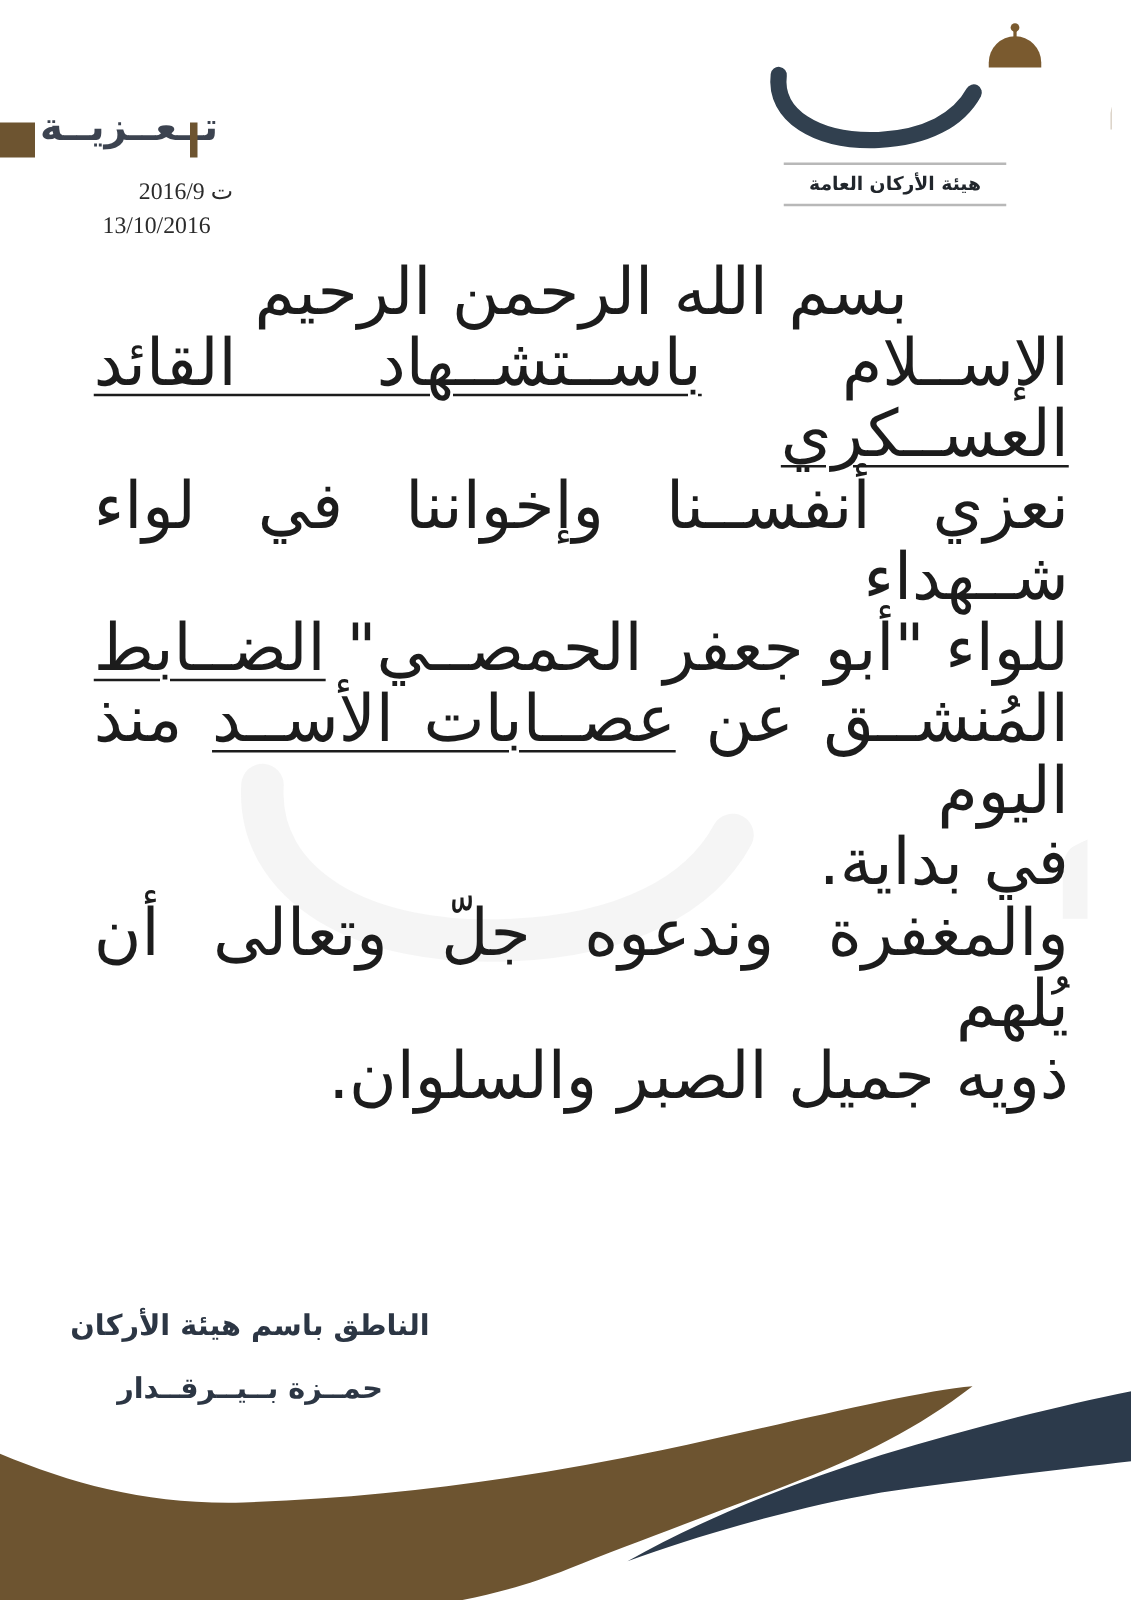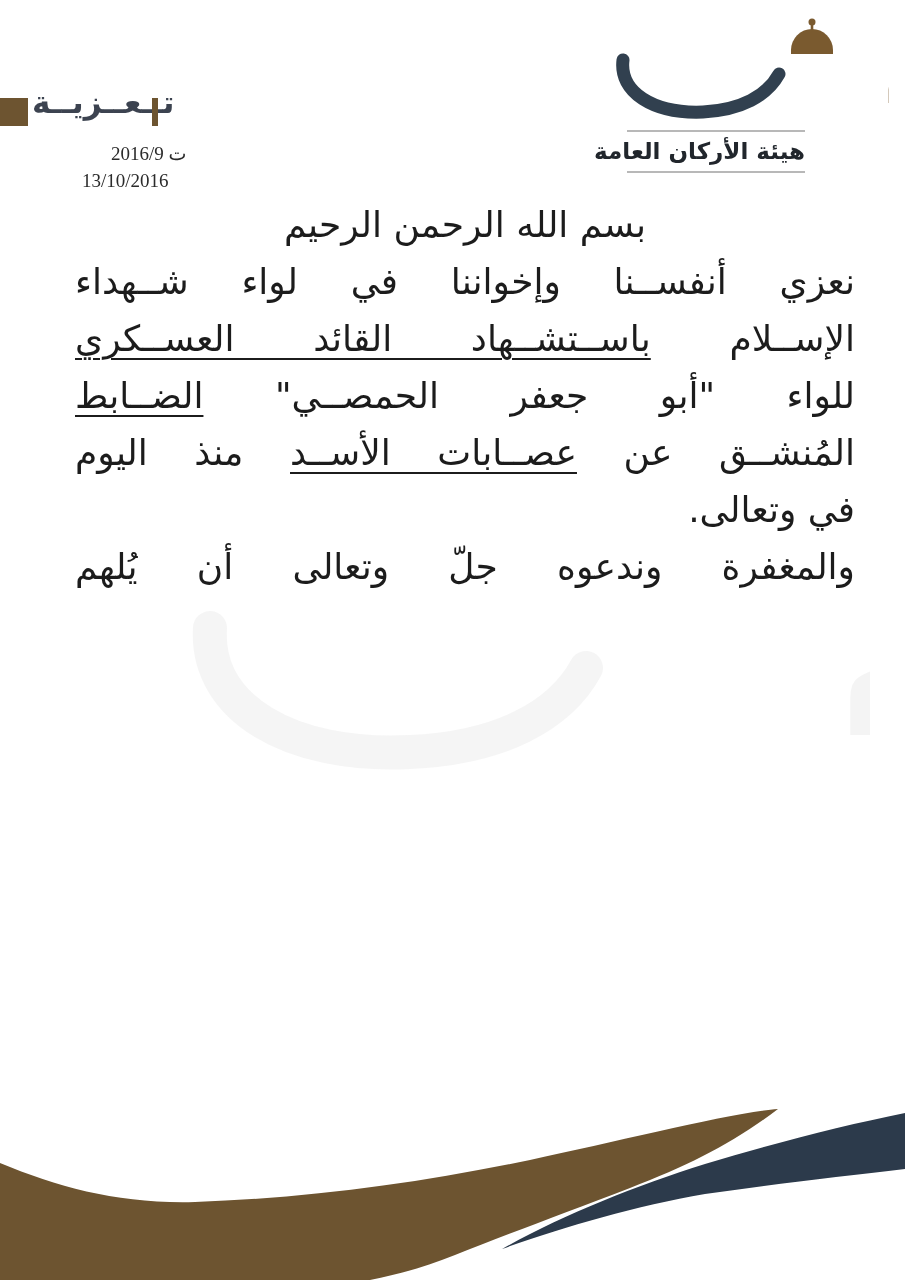--- a/index.html
+++ b/index.html
@@ -15,28 +15,28 @@
   .cat-bar{position:absolute;left:152px;top:6px;width:6px;height:28px;background:var(--brown);}
   
   .dates{position:absolute;left:82px;top:140px;font-family:"Liberation Serif","DejaVu Serif",serif;font-size:19px;line-height:27px;color:var(--date);}
   .dates .l1{direction:rtl;text-align:center;margin-left:29px;}
   
   .logo{position:absolute;right:16px;top:4px;}
   .org{
     position:absolute;right:100px;top:130px;width:178px;box-sizing:border-box;
     text-align:center;direction:rtl;padding:6px 0 7px 0;
     border-top:2px solid var(--rule);border-bottom:2px solid var(--rule);
-    font-size:23px;font-weight:bold;color:var(--heading);white-space:nowrap;
+    font-size:15px;font-weight:bold;color:var(--heading);white-space:nowrap;
   }
   
   .watermark{position:absolute;left:150px;top:488px;pointer-events:none;}
   
   .bodytext{
-    position:absolute;left:75px;top:196px;width:780px;
-    direction:rtl;font-size:36px;line-height:57px;color:var(--body_text);
+    position:absolute;left:75px;top:206px;width:780px;
+    direction:rtl;font-size:52px;line-height:57px;color:var(--body_text);
   }
   .line{text-align:justify;text-align-last:justify;}
   .line.center{text-align:center;text-align-last:center;}
   .line.start{text-align:start;text-align-last:start;}
   .u{text-decoration:underline;text-underline-offset:7px;text-decoration-thickness:2px;}
   
   .signature{position:absolute;left:40px;top:1048px;width:320px;text-align:center;direction:rtl;color:var(--signature);font-weight:bold;}
   .sig-role{font-size:23px;}
   .sig-name{font-size:23px;margin-top:24px;letter-spacing:1px;}
   
@@ -72,28 +72,33 @@
 
   <svg class="watermark" width="720" height="320" viewBox="0 0 720 320">
     <g opacity="0.10">
       <path d="M 60 140 C 55 220 140 270 260 264 C 350 260 410 228 436 180" fill="none" stroke-width="34" stroke-linecap="round" stroke="#9a9a9a"></path>
       <text x="690" y="210" text-anchor="end" direction="rtl" font-family="DejaVu Sans, sans-serif" font-size="150" font-weight="bold" fill="#9a9a9a">جيش الإسلام</text>
     </g>
   </svg>
 
   <div class="bodytext">
       <div class="line center"><span>بسم الله الرحمن الرحيم</span></div>
+      <div class="line"><span>الإســلام </span><span class="u">باســتشــهاد القائد العســكري</span></div>
       <div class="line"><span>نعزي أنفســنا وإخواننا في لواء شــهداء</span></div>
-      <div class="line"><span>الإســلام </span><span class="u">باســتشــهاد القائد العســكري</span></div>
       <div class="line"><span>للواء "أبو جعفر الحمصــي" </span><span class="u">الضــابط</span></div>
       <div class="line"><span>المُنشــق عن </span><span class="u">عصــابات الأســد</span><span> منذ اليوم</span></div>
-      <div class="line start"><span>في وتعالى.</span></div>
+      <div class="line start"><span>في بداية.</span></div>
       <div class="line"><span>والمغفرة وندعوه جلّ وتعالى أن يُلهم</span></div>
+      <div class="line start"><span>ذويه جميل الصبر والسلوان.</span></div>
     </div>
 
+  <div class="signature">
+    <div class="sig-role">الناطق باسم هيئة الأركان</div>
+    <div class="sig-name">حمــزة بــيــرقــدار</div>
+  </div>
 
   <svg class="bottom-art" width="905" height="200" viewBox="0 0 905 200">
     <path d="M 0 83
              C 60 108 120 124 195 122
              C 310 118 420 103 530 80
              C 620 61 730 33 778 29
              C 735 62 690 85 630 108
              C 565 133 505 155 455 175
              C 425 187 400 194 370 200
              L 0 200 Z" fill="#6d5430"></path>

